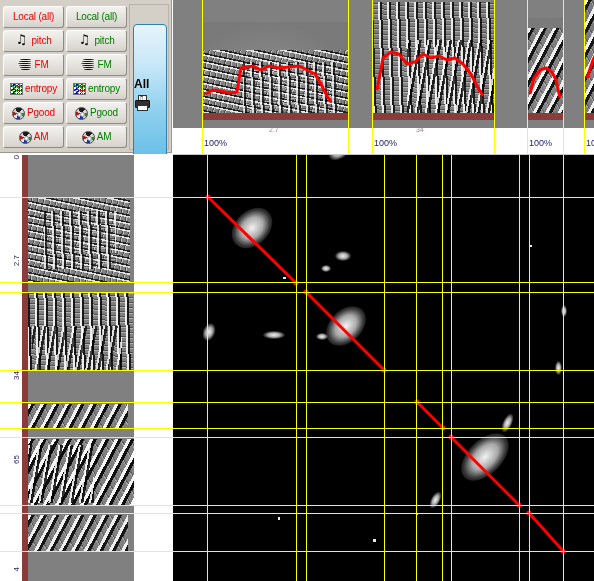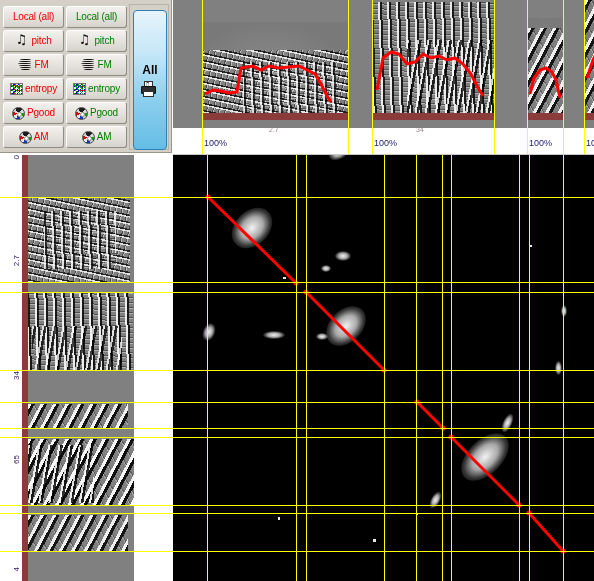--- a/index.html
+++ b/index.html
@@ -89,27 +89,27 @@
     background: #ffffff; border-radius: 50%; border: 1px solid #888;
   }
 
   .all-box {
     position: absolute; left: 129px; top: 4px;
     width: 40px; height: 146px;
     background: #d4d0c8;
     border: 1px solid #b8b4ac;
   }
   .all-btn {
-    position: absolute; left: 3px; top: 5px;
+    position: absolute; left: 3px; top: 19px;
     width: 34px; height: 140px;
     background: linear-gradient(180deg,#e6f4fc 0%, #c9e8f8 28%, #8fd0ee 62%, #64bde6 100%);
     border: 1px solid #2f7fb0;
     border-radius: 4px;
     display: flex; flex-direction: column;
-    align-items: center; justify-content: center;
+    justify-content: center;
     gap: 4px;
     cursor: pointer;
   }
   .all-btn .all-label { font-size: 12px; font-weight: bold; color: #000; }
   .ico-print {
     width: 20px; height: 16px; position: relative;
   }
   .ico-print .body {
     position: absolute; left: 1px; top: 5px; width: 15px; height: 8px;
     background: #303030; border: 1px solid #101010; border-radius: 1px;

